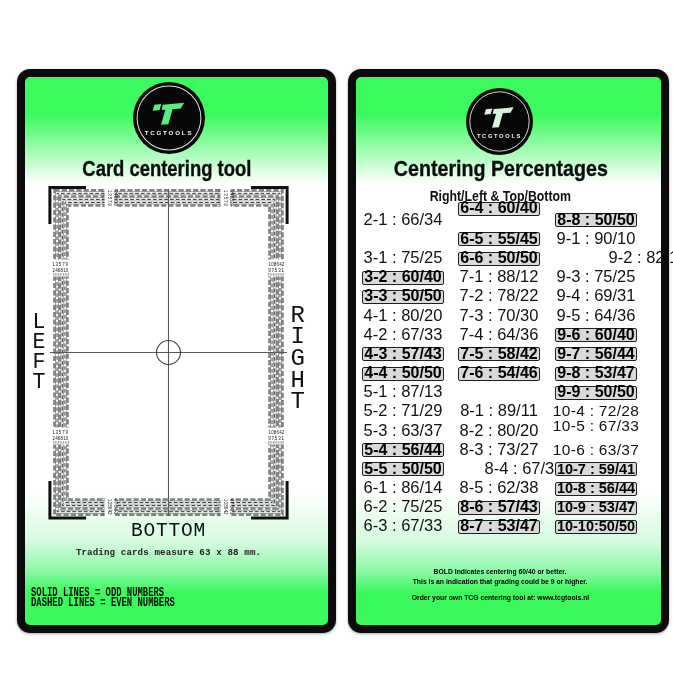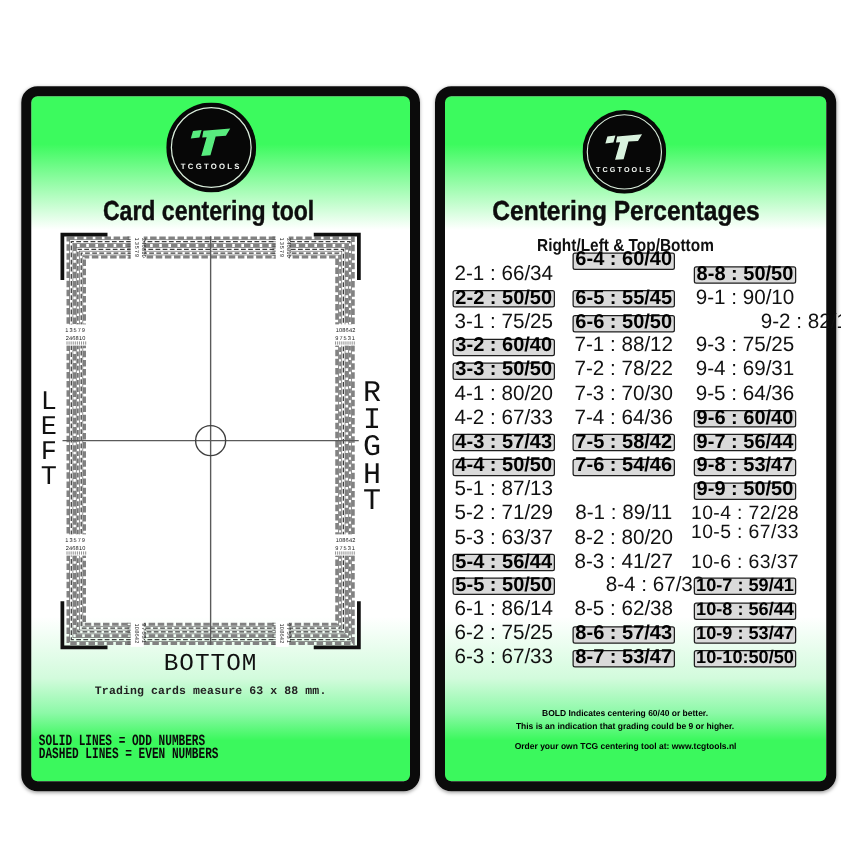--- a/index.html
+++ b/index.html
@@ -183,21 +183,20 @@
 <path d="M41.3,31.5 L71.1,28.9 L66.3,36.9 L54.9,37.7 L49.1,58.7 L38.9,59.5 L44.9,38.5 L39.9,38.9 Z" fill="#d9f2de"></path>
 <text x="50" y="74" text-anchor="middle" style="font-family:&quot;Liberation Sans&quot;,sans-serif;font-weight:bold;font-size:8.6px;letter-spacing:2.5px;fill:#f2f6f2">TCGTOOLS</text>
   </svg>
 
   <div class="abs" style="left:0;top:80.5px;width:289px;text-align:center;font-weight:bold;font-size:22px;line-height:22px;color:#0d0d0d"><span style="display:inline-block;transform:scaleX(0.893);transform-origin:center;white-space:nowrap;-webkit-text-stroke:0.35px #0d0d0d">Centering Percentages</span></div>
 
   <div class="abs" style="left:0;top:111.5px;width:289px;text-align:center;font-weight:bold;font-size:14px;line-height:14px;color:#101010"><span style="display:inline-block;transform:scaleX(0.88);transform-origin:center;white-space:nowrap">Right/Left &amp; Top/Bottom</span></div>
 
 <div class="cell" style="left:-13px;top:132.7px;"><span style="font-size:16.5px">2-1 : 66/34</span></div>
 
-<div class="cell" style="left:-13px;top:151.9px;"><span class="bx" style="font-size:16px">2-2 : 50/50</span></div>
 
 <div class="cell" style="left:-13px;top:171.0px;"><span style="font-size:16.5px">3-1 : 75/25</span></div>
 
 <div class="cell" style="left:-13px;top:190.2px;"><span class="bx" style="font-size:16px">3-2 : 60/40</span></div>
 
 <div class="cell" style="left:-13px;top:209.4px;"><span class="bx" style="font-size:16px">3-3 : 50/50</span></div>
 
 <div class="cell" style="left:-13px;top:228.6px;"><span style="font-size:16.5px">4-1 : 80/20</span></div>
 
 <div class="cell" style="left:-13px;top:247.7px;"><span style="font-size:16.5px">4-2 : 67/33</span></div>
@@ -238,21 +237,21 @@
 
 <div class="cell" style="left:83px;top:266.9px;"><span class="bx" style="font-size:16px">7-5 : 58/42</span></div>
 
 <div class="cell" style="left:83px;top:286.1px;"><span class="bx" style="font-size:16px">7-6 : 54/46</span></div>
 
 
 <div class="cell" style="left:83px;top:324.4px;"><span style="font-size:16.5px">8-1 : 89/11</span></div>
 
 <div class="cell" style="left:83px;top:343.6px;"><span style="font-size:16.5px">8-2 : 80/20</span></div>
 
-<div class="cell" style="left:83px;top:362.7px;"><span style="font-size:16.5px">8-3 : 41/27</span></div>
+<div class="cell" style="left:83px;top:362.7px;"><span style="font-size:16.5px">8-3 : 73/27</span></div>
 
 <div class="cell" style="left:83px;top:381.9px;margin-left:25px;"><span style="font-size:16.5px">8-4 : 67/33</span></div>
 
 <div class="cell" style="left:83px;top:401.1px;"><span style="font-size:16.5px">8-5 : 62/38</span></div>
 
 <div class="cell" style="left:83px;top:420.2px;"><span class="bx" style="font-size:16px">8-6 : 57/43</span></div>
 
 <div class="cell" style="left:83px;top:439.4px;"><span class="bx" style="font-size:16px">8-7 : 53/47</span></div>
 
 <div class="cell" style="left:180px;top:132.7px;"><span class="bx" style="font-size:16px">8-8 : 50/50</span></div>

